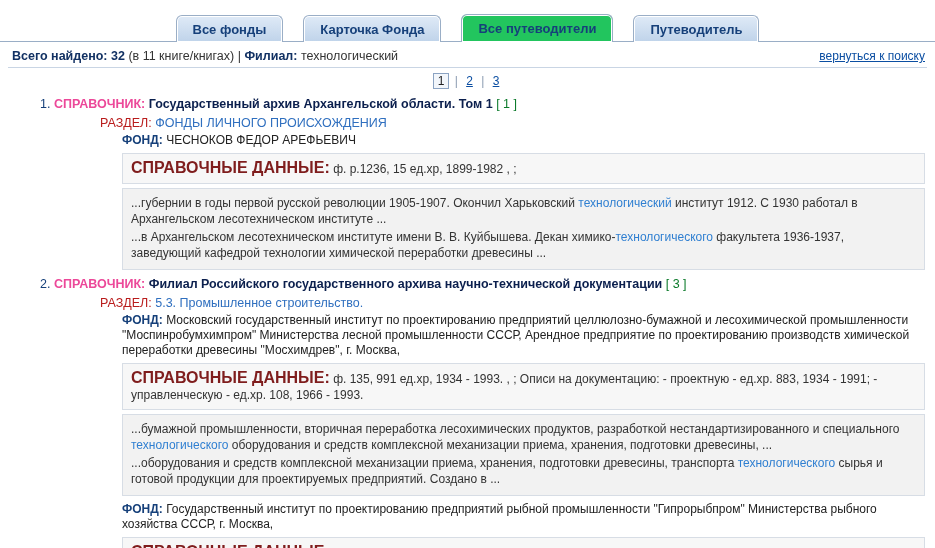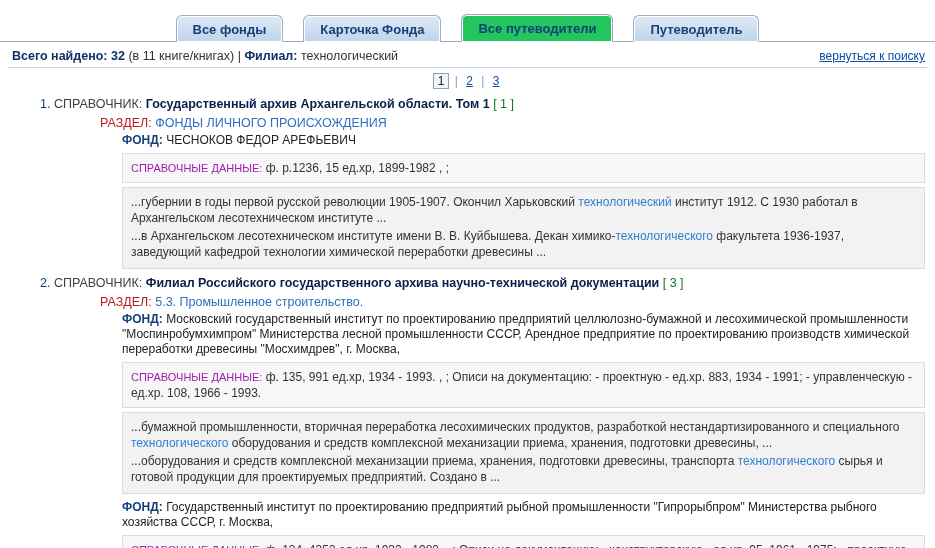--- a/index.html
+++ b/index.html
@@ -105,21 +105,21 @@
     padding: 2px 10px 0 10px;
   }
   .entry { margin-bottom: 2px; }
   .entry-head {
     font-size: 12.5px;
     color: #16407a;
     padding: 2px 0 2px 30px;
     line-height: 16px;
   }
   .entry-head .idx { color: #16407a; font-weight: normal; }
-  .entry-head .lbl { color: #404040; font-weight: normal; }
+  .entry-head .lbl { color: #ec4899; font-weight: bold; }
   .entry-head .title { color: #0b1f4d; font-weight: bold; }
   .entry-head .cnt { color: #555555; }
   .entry-head .cnt a { color: #0b7a2a; text-decoration: none; }
 
   .entry-body { padding-left: 90px; }
 
   .razdel {
     padding: 2px 0 1px 0;
     font-size: 12.5px;
   }
@@ -137,23 +137,23 @@
   .card {
     margin: 3px 0 4px 22px;
     border: 1px solid #d7dde5;
     background: #f7f7f7;
     padding: 6px 8px;
     font-size: 12px;
     line-height: 16px;
     color: #333333;
   }
   .card .lbl {
-    color: #a21caf;
-    font-weight: normal;
-    font-size: 11px;
+    color: #7f1d1d;
+    font-weight: bold;
+    font-size: 16px;
   }
   .snippet {
     margin: 3px 0 4px 22px;
     border: 1px solid #d7dde5;
     background: #f2f2f2;
     padding: 6px 8px;
     font-size: 12px;
     line-height: 16px;
     color: #333333;
   }

